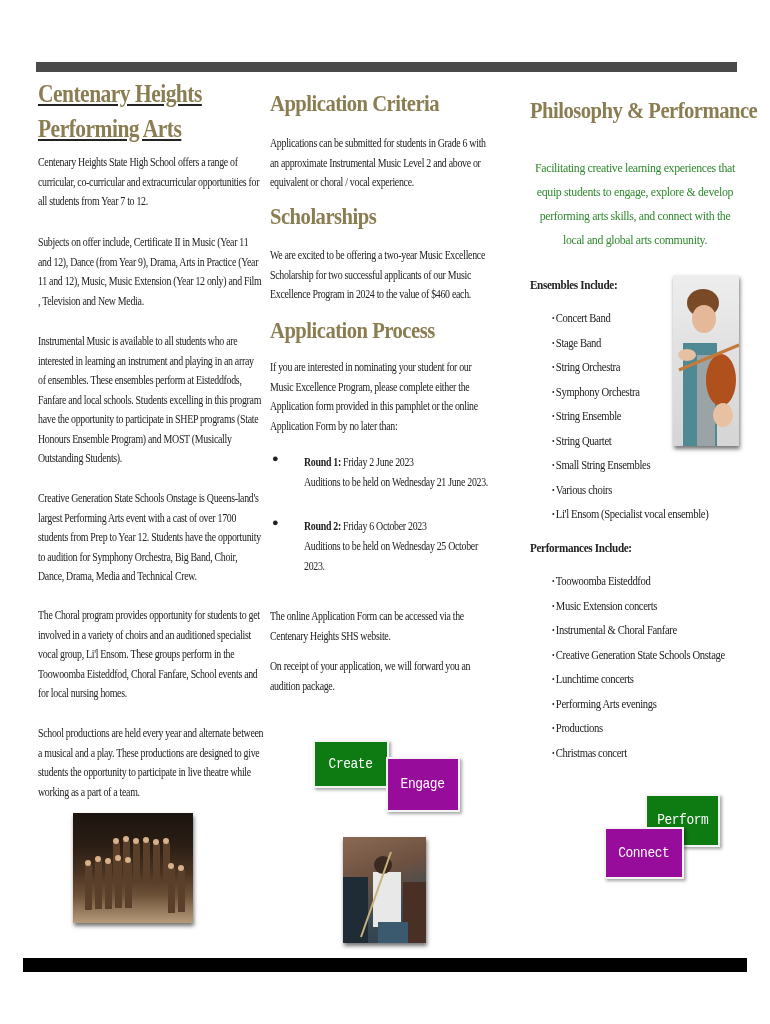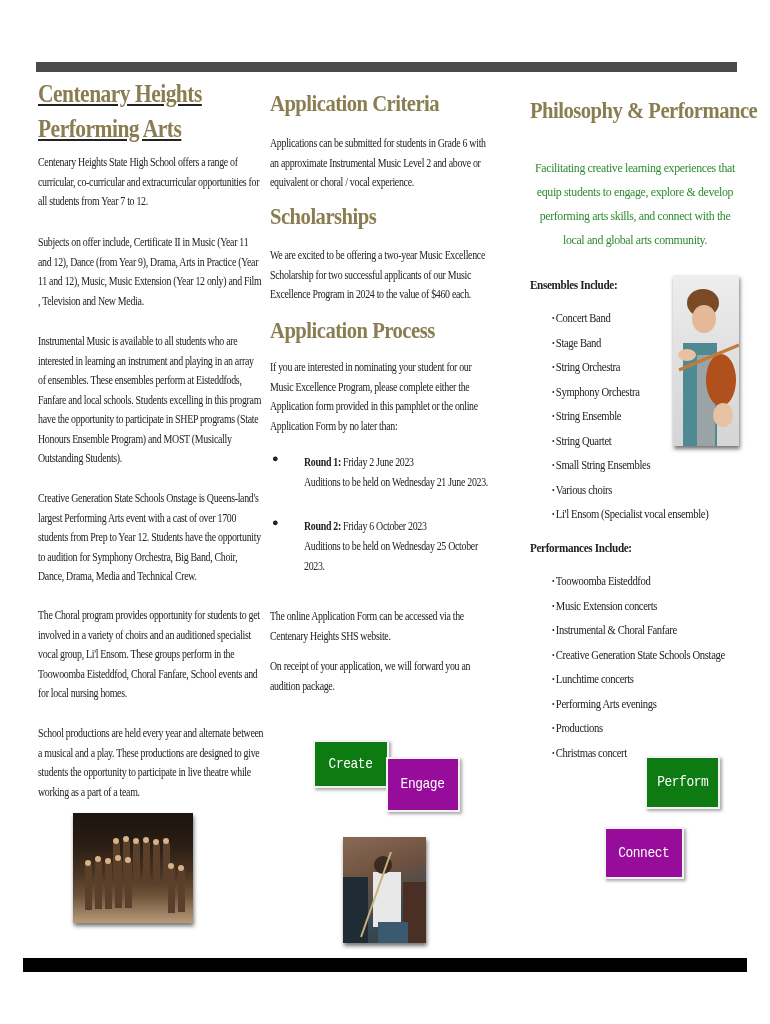--- a/index.html
+++ b/index.html
@@ -179,20 +179,20 @@
     <ellipse cx="31" cy="44" rx="12" ry="14" fill="#e4b899"></ellipse>
     <rect x="10" y="68" width="34" height="103" fill="#4f8a94"></rect>
     <rect x="24" y="80" width="18" height="91" fill="#9aa3a6"></rect>
     <ellipse cx="48" cy="105" rx="15" ry="26" fill="#b0501c"></ellipse>
     <line x1="6" y1="95" x2="66" y2="70" stroke="#c47a3a" stroke-width="3"></line>
     <ellipse cx="14" cy="80" rx="9" ry="6" fill="#e8c0a2"></ellipse>
     <ellipse cx="50" cy="140" rx="10" ry="12" fill="#e8c0a2"></ellipse>
   </svg>
 </div>
 
-<div class="tile green" style="left:645px; top:756px; width:75px; height:53px;">
+<div class="tile green" style="left:645px; top:794px; width:75px; height:53px;">
   <span>Perform</span>
 </div>
 <div class="tile purple" style="left:604px; top:827px; width:80px; height:52px;">
   <span>Connect</span>
 </div>
 
 <div class="bottom-bar"></div>
 
 </body></html>

